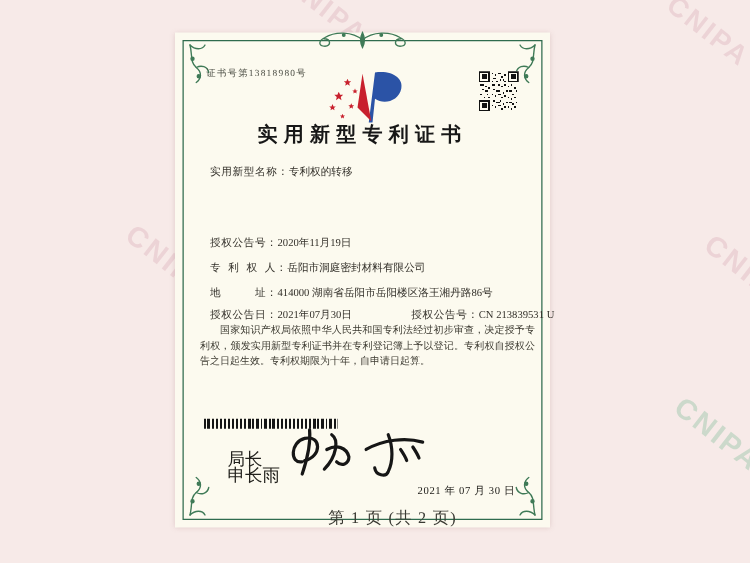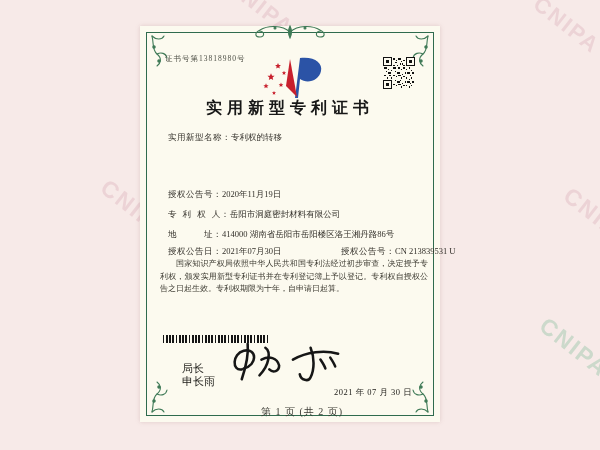--- a/index.html
+++ b/index.html
@@ -30,36 +30,36 @@
   .logo{position:absolute;left:122px;top:29px;width:64px;height:44px;}
   .qr{position:absolute;left:243px;top:31px;width:32px;height:32px;}
   .title{
     position:absolute;left:0;top:72px;width:100%;text-align:center;
     font-size:16px;font-weight:bold;letter-spacing:5px;color:#171717;
   }
   .fieldrow{position:absolute;left:28px;font-size:8.5px;color:#33302a;white-space:nowrap;}
   .fieldrow .lab{letter-spacing:.5px;font-family:Liberation Mono, monospace;}
   .r0{top:106px}.r1{top:127px}.r2{top:147px}.r3{top:163px}.r4{top:183px}.r5{top:203px}
   .r6{top:220px}
-  .grantno{position:absolute;left:173px;top:0;}
+  .grantno{position:absolute;left:161px;top:0;}
   .paras{
     position:absolute;left:20px;top:232px;width:268px;
     font-size:8px;line-height:12.5px;color:#3c3a31;text-align:justify;
   }
   .paras p{margin:0;text-indent:2em;}
   .barcode{
     position:absolute;left:23px;top:309px;width:107px;height:8px;
     background:repeating-linear-gradient(90deg,
       #151515 0,#151515 1.5px,transparent 1.5px,transparent 3px,
       #151515 3px,#151515 5px,transparent 5px,transparent 6.5px);
   }
-  .director{position:absolute;left:42px;top:336px;font-size:11px;color:#22211d;line-height:13px;}
+  .director{position:absolute;left:42px;top:336px;font-size:14px;color:#22211d;line-height:13px;}
   .sig{position:absolute;left:88px;top:313px;width:118px;height:50px;}
   .grantdate{position:absolute;left:194px;top:361px;font-size:8.5px;color:#22211d;letter-spacing:.5px;}
-  .pageno{position:absolute;left:0;top:379px;width:100%;text-align:center;font-size:10px;color:#3a3a33;letter-spacing:1px;padding-left:12px;}
+  .pageno{position:absolute;left:12px;top:379px;width:100%;text-align:center;font-size:13px;color:#3a3a33;letter-spacing:1px;padding-left:12px;}
   .footer{
     position:absolute;left:140px;top:426px;width:300px;text-align:center;
     font-size:7px;letter-spacing:2px;color:#5a685c;margin-top:32px;
   }
   .orn-top{position:absolute;left:110px;top:-4px;width:80px;height:20px;}
   .corner{position:absolute;width:22px;height:32px;}
   .c-tl{left:9px;top:9px;}
   .c-tr{right:9px;top:9px;transform:scaleX(-1);}
   .c-bl{left:9px;bottom:9px;transform:scaleY(-1);}
   .c-br{right:9px;bottom:9px;transform:scale(-1,-1);}

